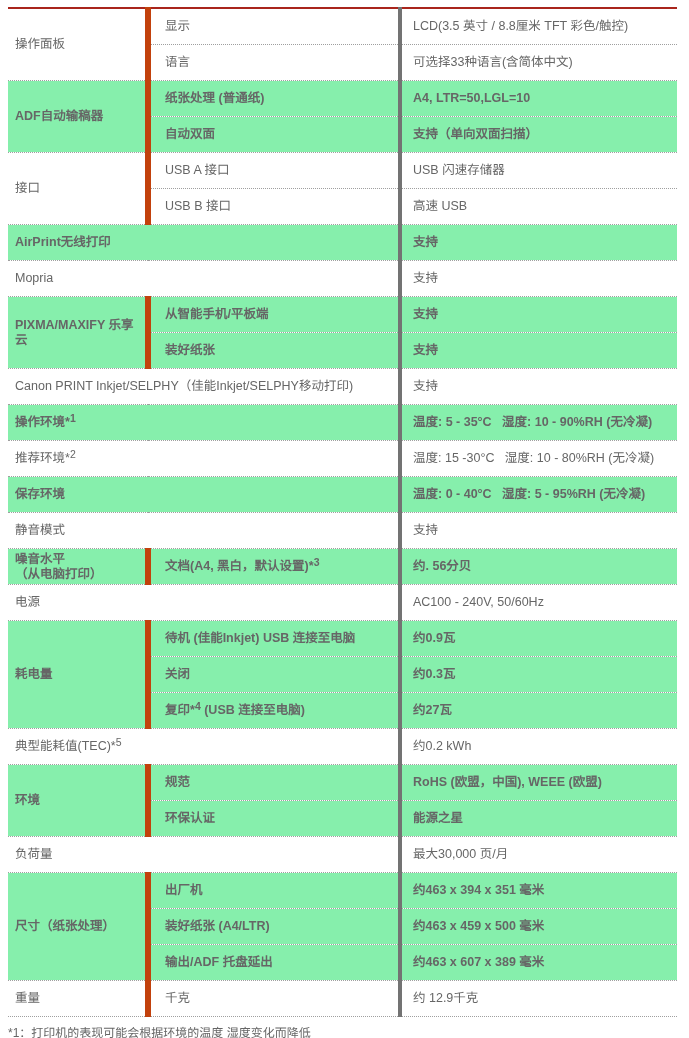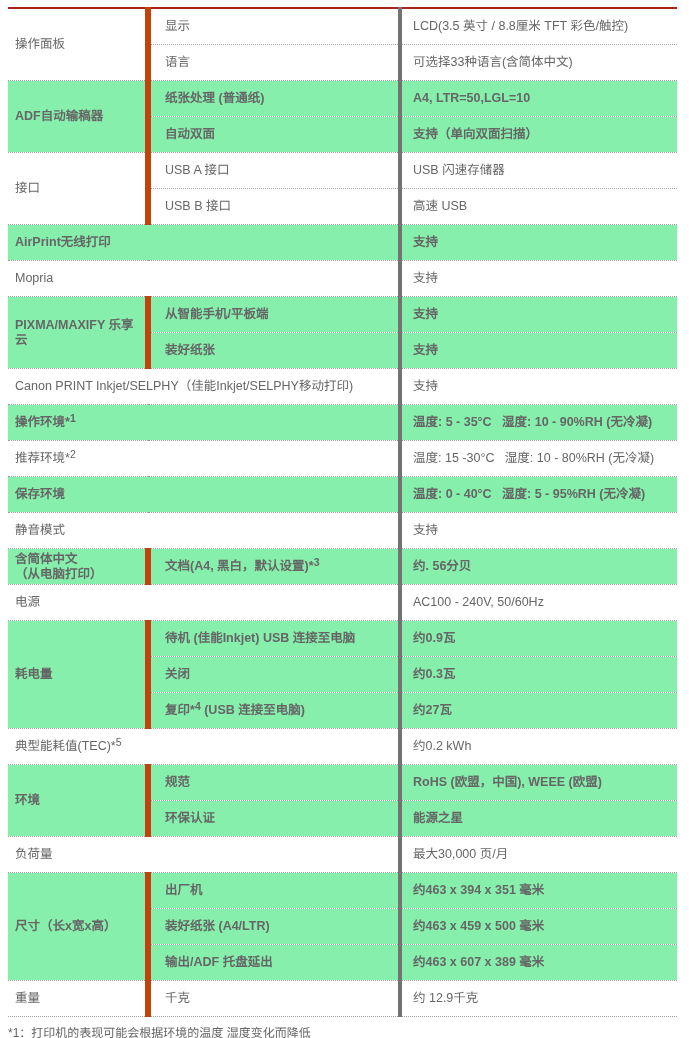--- a/index.html
+++ b/index.html
@@ -112,21 +112,21 @@
         </tr>
         <tr class="shade">
           <td class="cat" colspan="2">保存环境</td>
           <td class="val">温度: 0 - 40°C   湿度: 5 - 95%RH (无冷凝)</td>
         </tr>
         <tr>
           <td class="cat" colspan="2">静音模式</td>
           <td class="val">支持</td>
         </tr>
         <tr class="shade">
-          <td class="cat">含简体中文
+          <td class="cat">噪音水平
 （从电脑打印）</td>
           <td class="sub">文档(A4, 黑白，默认设置)*<sup class="fn">3</sup></td>
           <td class="val">约. 56分贝</td>
         </tr>
         <tr>
           <td class="cat" colspan="2">电源</td>
           <td class="val">AC100 - 240V, 50/60Hz</td>
         </tr>
         <tr class="shade">
           <td class="cat" rowspan="3">耗电量</td>
@@ -152,21 +152,21 @@
         </tr>
         <tr class="shade">
           <td class="sub">环保认证</td>
           <td class="val">能源之星</td>
         </tr>
         <tr>
           <td class="cat" colspan="2">负荷量</td>
           <td class="val">最大30,000 页/月</td>
         </tr>
         <tr class="shade">
-          <td class="cat" rowspan="3">尺寸（长x宽x高）</td>
+          <td class="cat" rowspan="3">尺寸（纸张处理）</td>
           <td class="sub">出厂机</td>
           <td class="val">约463 x 394 x 351 毫米</td>
         </tr>
         <tr class="shade">
           <td class="sub">装好纸张 (A4/LTR)</td>
           <td class="val">约463 x 459 x 500 毫米</td>
         </tr>
         <tr class="shade">
           <td class="sub">输出/ADF 托盘延出</td>
           <td class="val">约463 x 607 x 389 毫米</td>

